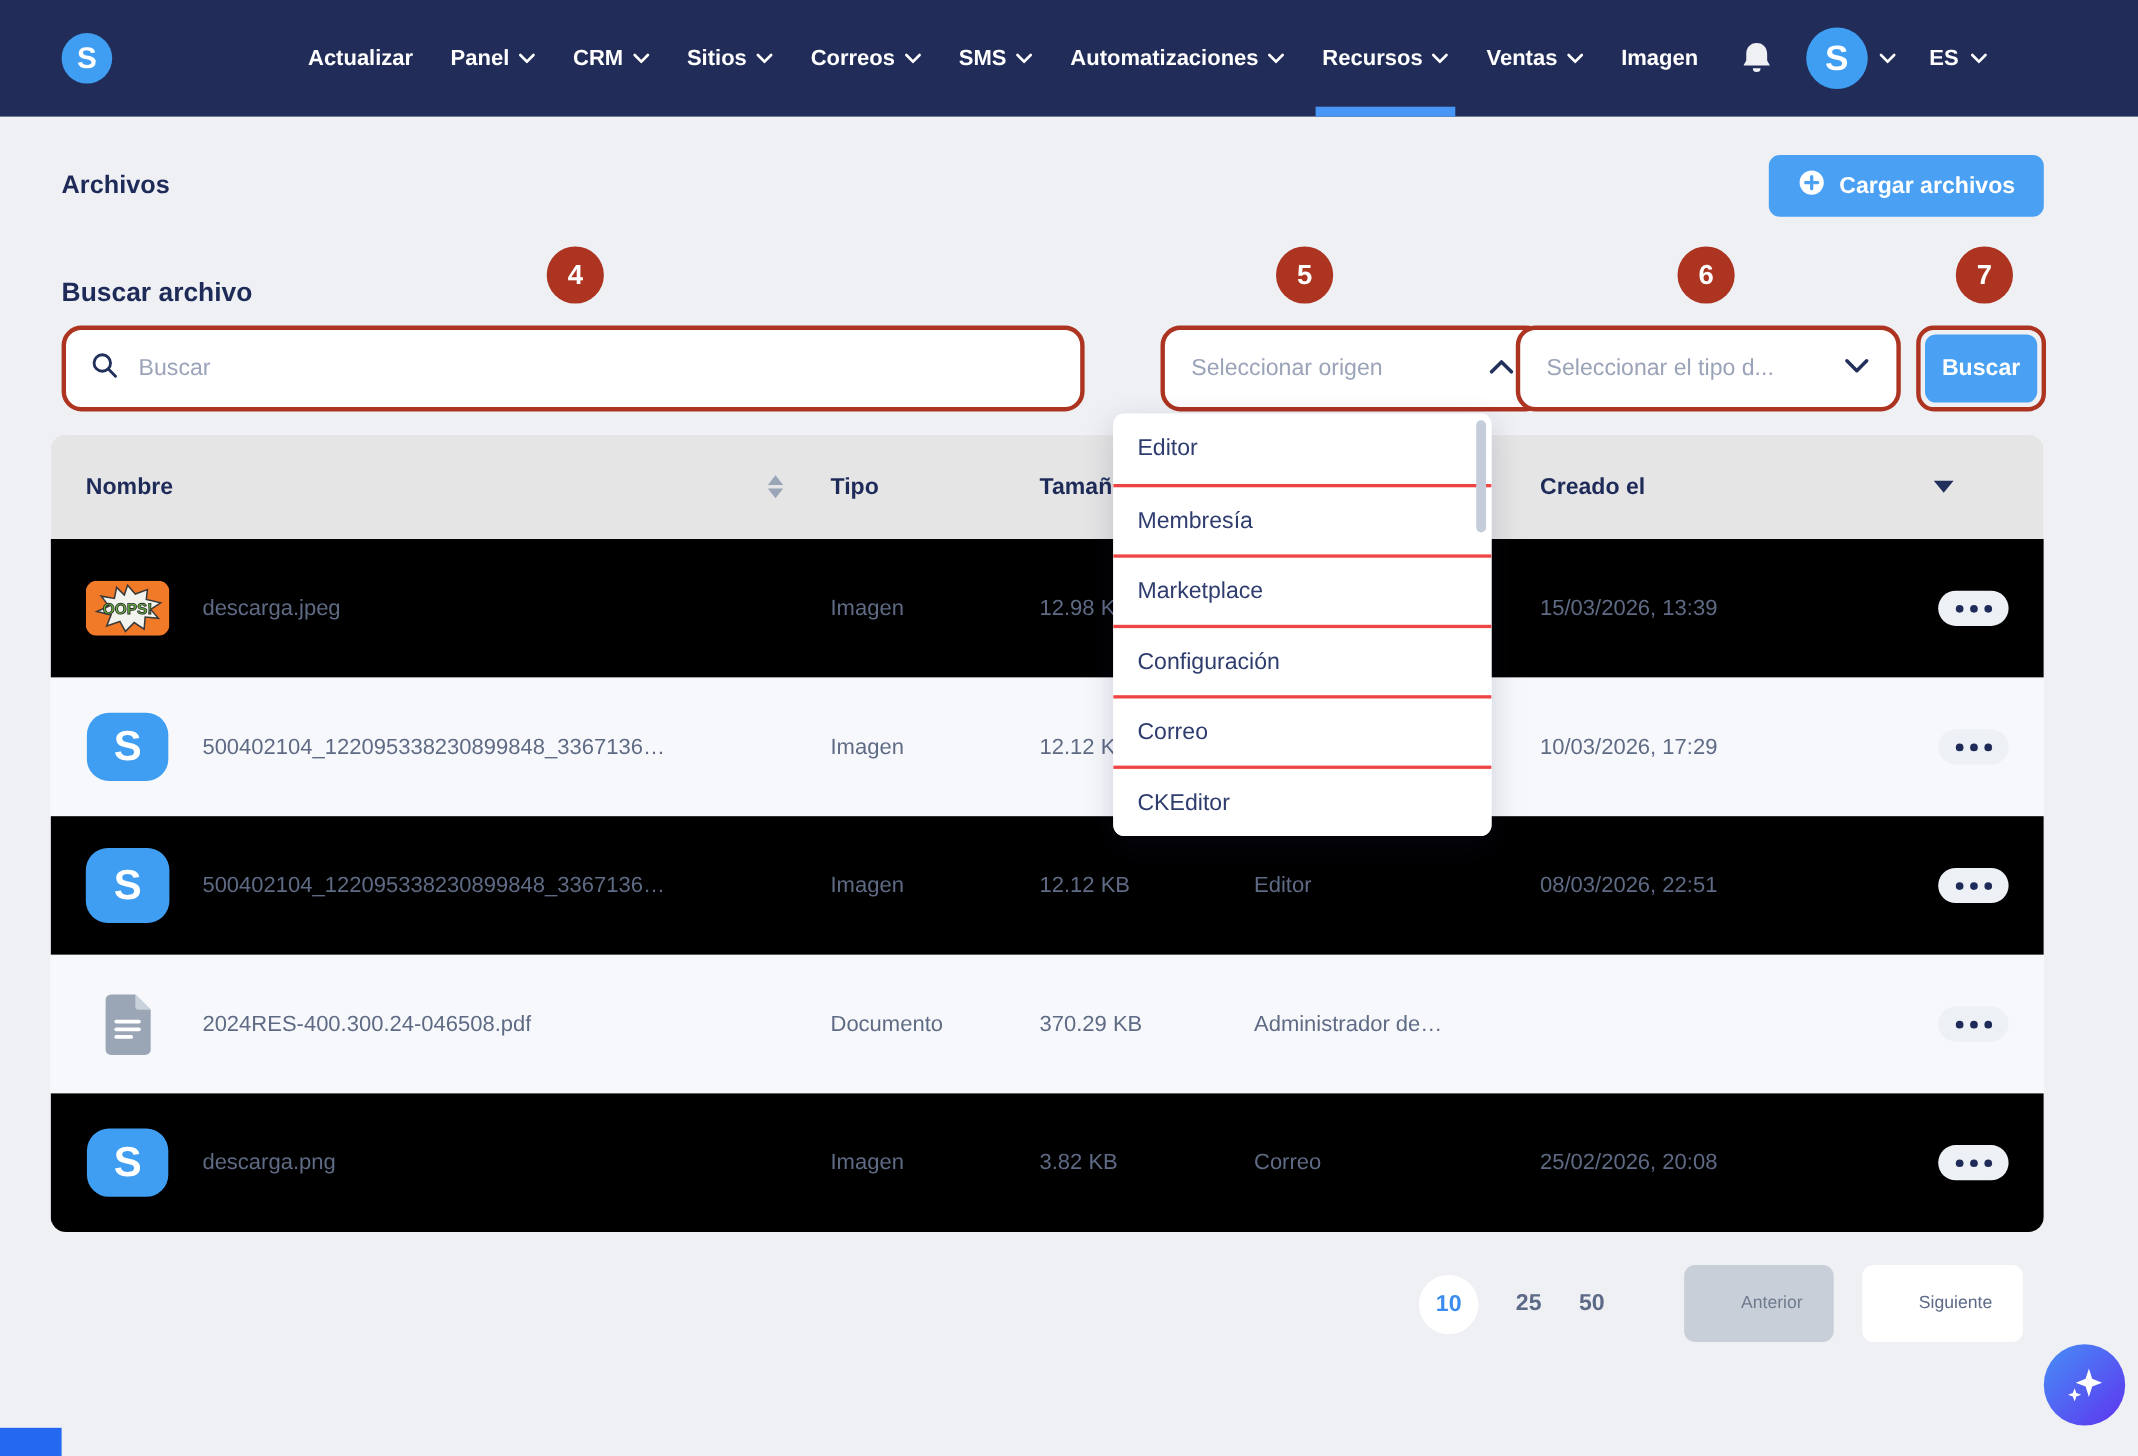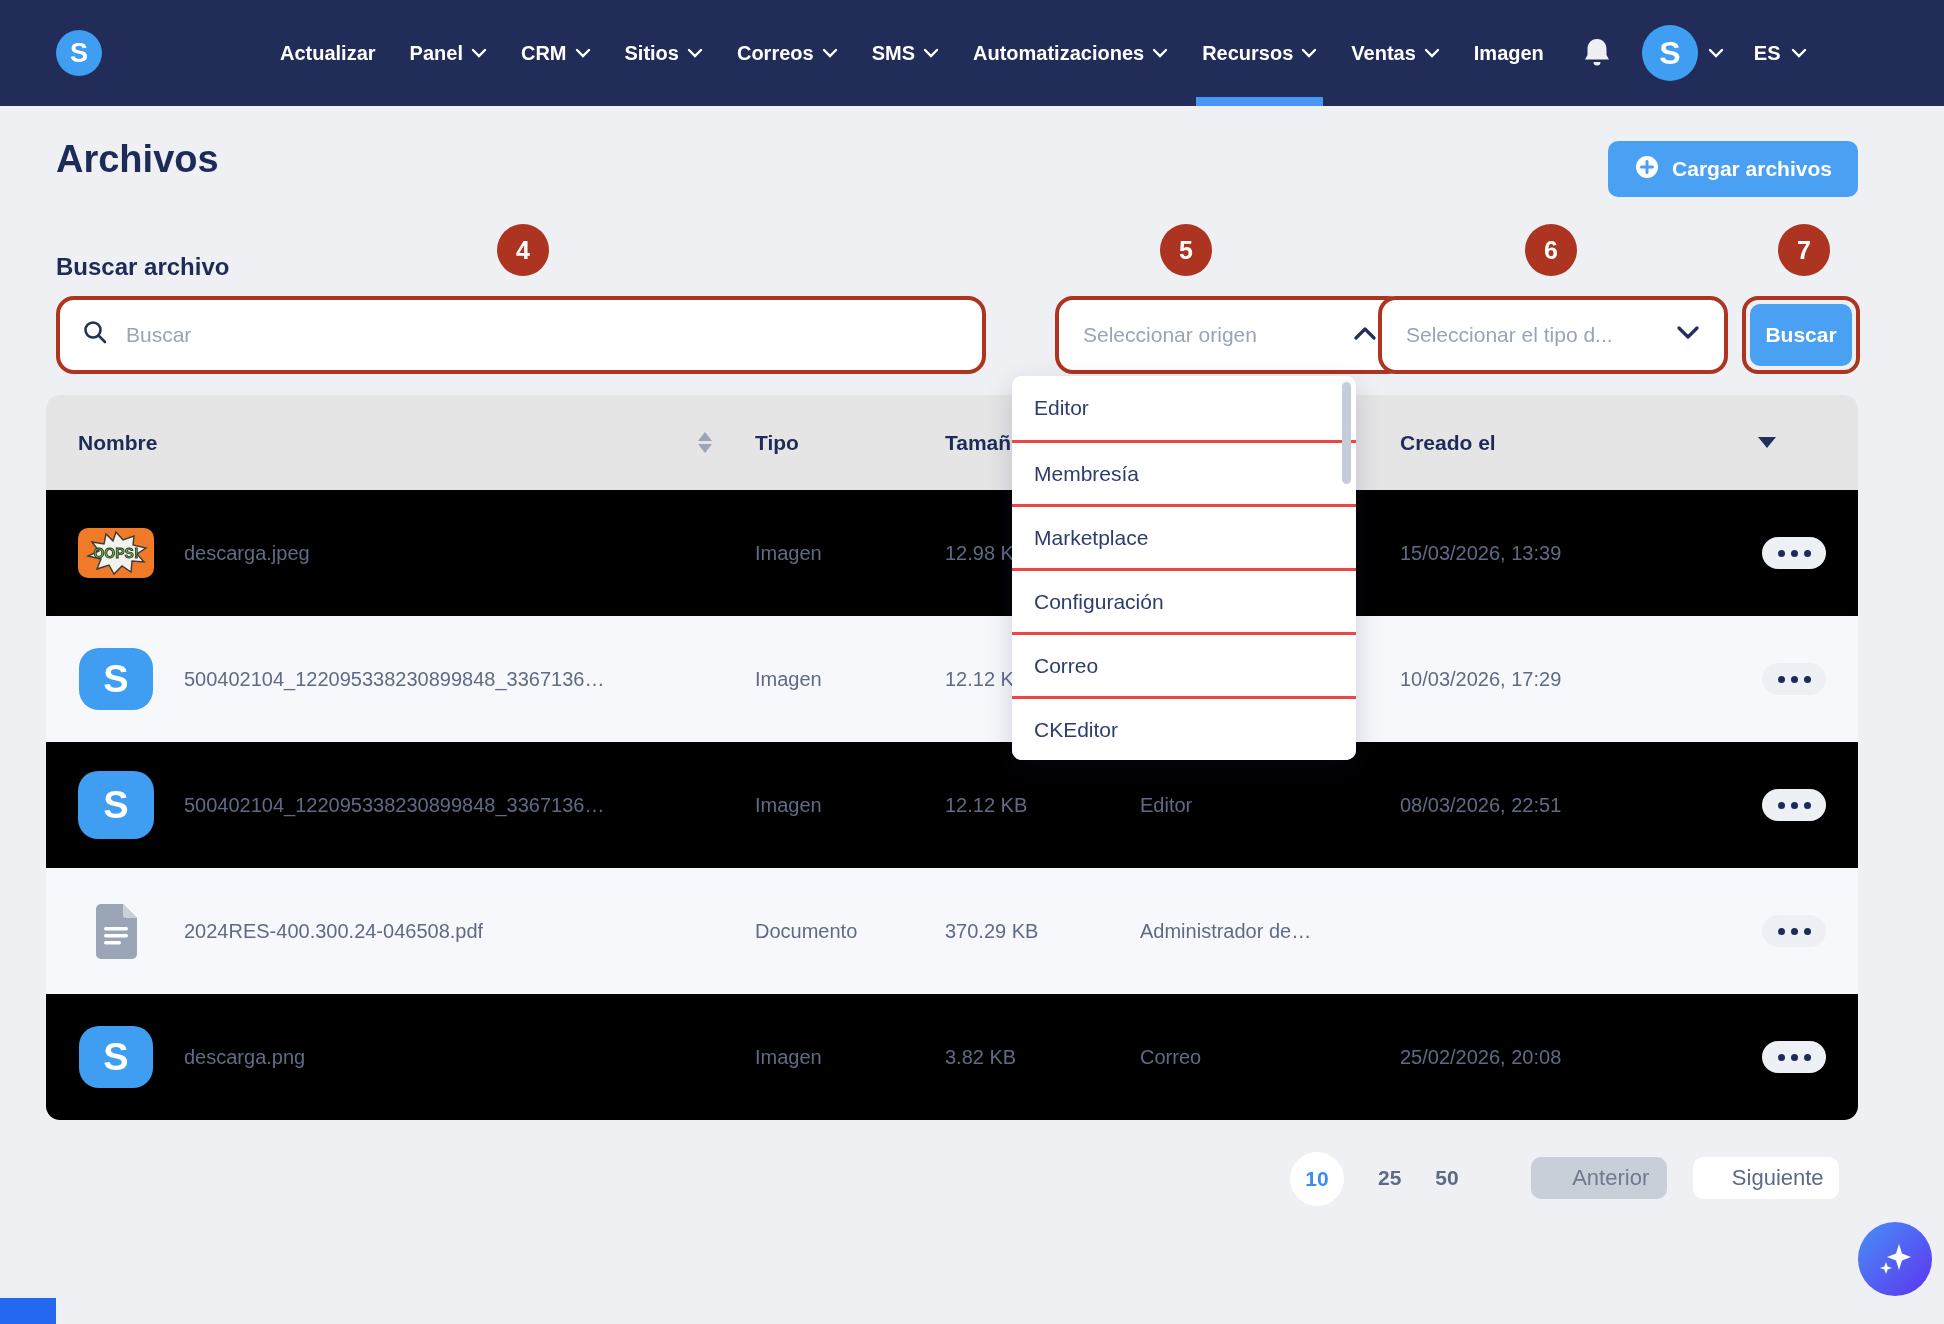--- a/index.html
+++ b/index.html
@@ -20,21 +20,21 @@
   .nav-caret { display:flex; align-items:center; }
   .nav-right { display:flex; align-items:center; gap:30px; margin-left:38px; }
   .bell { display:flex; align-items:center; cursor:pointer; }
   .avatar-wrap { display:flex; align-items:center; gap:10px; cursor:pointer; }
   .avatar { width:56px; height:56px; border-radius:50%; background:#3f9ef2; color:#fff;
             display:flex; align-items:center; justify-content:center; font-weight:bold; font-size:32px; }
   .lang { display:flex; align-items:center; gap:10px; color:#fff; font-weight:bold;
           font-size:20px; cursor:pointer; }
 
   
-  .page-title { position:absolute; left:56px; top:138px; font-size:38px; font-weight:bold; color:#1e2b58; }
+  .page-title { position:absolute; left:56px; top:154px; font-size:23px; font-weight:bold; color:#1e2b58; }
   .upload-btn { position:absolute; left:1608px; top:141px; width:250px; height:56px;
                 background:#4aa0f2; border:none; border-radius:10px; color:#fff; font-weight:bold;
                 font-size:21px; display:flex; align-items:center; justify-content:center; gap:12px;
                 cursor:pointer; font-family:inherit; }
   .search-label { position:absolute; left:56px; top:253px; font-size:24px; font-weight:bold; color:#1e2b58; }
 
   
   .annot-border { border:4px solid #ac3420; }
   .filter-box { position:absolute; top:296px; height:78px; background:#fff; border-radius:18px;
                 display:flex; align-items:center; }
@@ -101,21 +101,21 @@
   .dd-item + .dd-item { border-top:3px solid #ef4444; }
   .dd-scrollbar { position:absolute; right:5px; top:6px; width:9px; height:102px;
                   background:#c5cdda; border-radius:5px; }
 
   
   .pagination { position:absolute; top:1150px; left:1290px; display:flex; align-items:center; }
   .psize-active { width:54px; height:54px; border-radius:50%; background:#fff; color:#3b8cf0;
                   font-weight:bold; font-size:21px; display:flex; align-items:center;
                   justify-content:center; cursor:pointer; margin-top:2px; }
   .psize { font-size:21px; font-weight:bold; color:#5c6a87; cursor:pointer; margin-left:34px; }
-  .pag-btn { height:42px; border:none; border-radius:10px; font-size:22px; cursor:pointer;
+  .pag-btn { height:70px; border:none; border-radius:10px; font-size:16px; cursor:pointer;
              font-family:inherit;padding-left:24px; }
   .btn-prev { width:136px; margin-left:72px; background:#c9cfd9; color:#6e7a8e; }
   .btn-next { width:146px; margin-left:26px; background:#fff; color:#5c6a87; }
 
   
   .fab { position:absolute; left:1858px; top:1222px; width:74px; height:74px; border-radius:50%;
          border:none; background:linear-gradient(135deg,#4a86f5 10%,#5b3df0 90%);
          display:flex; align-items:center; justify-content:center; cursor:pointer; z-index:25; }
 
   .corner-strip { position:absolute; left:0; top:1298px; width:56px; height:26px; background:#2468f2; }

